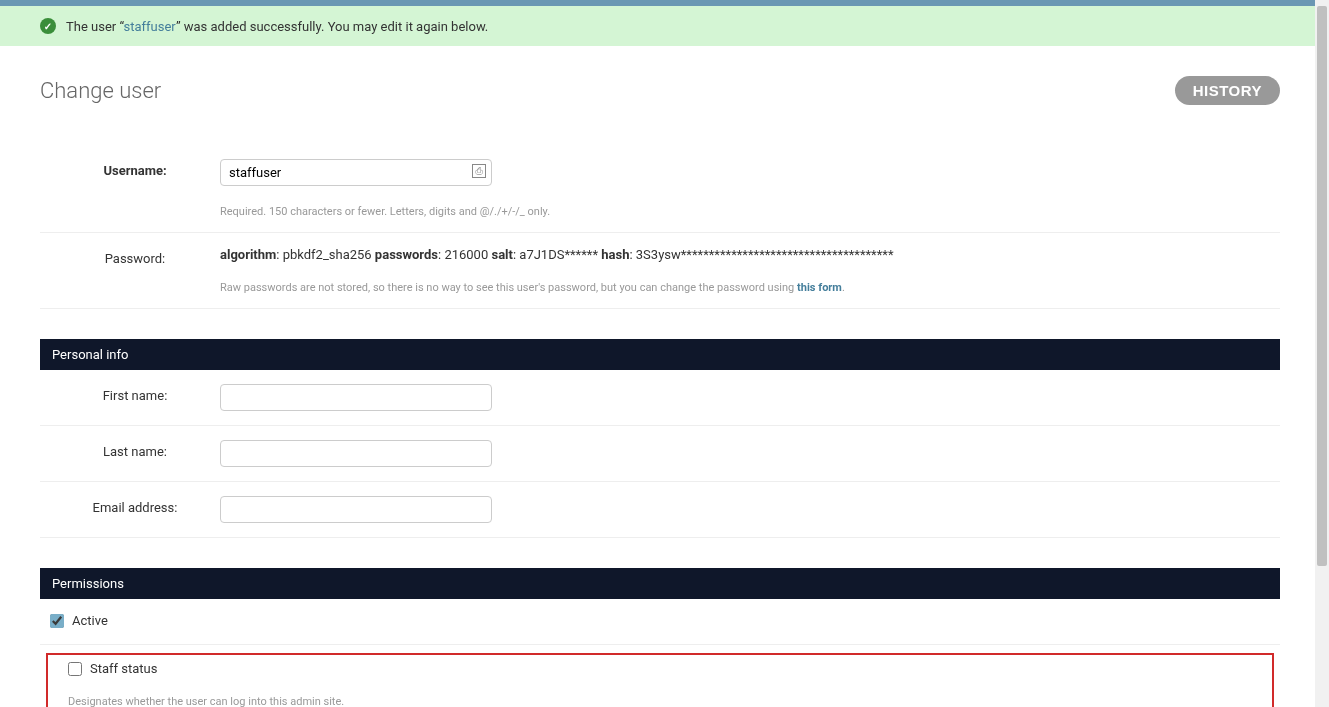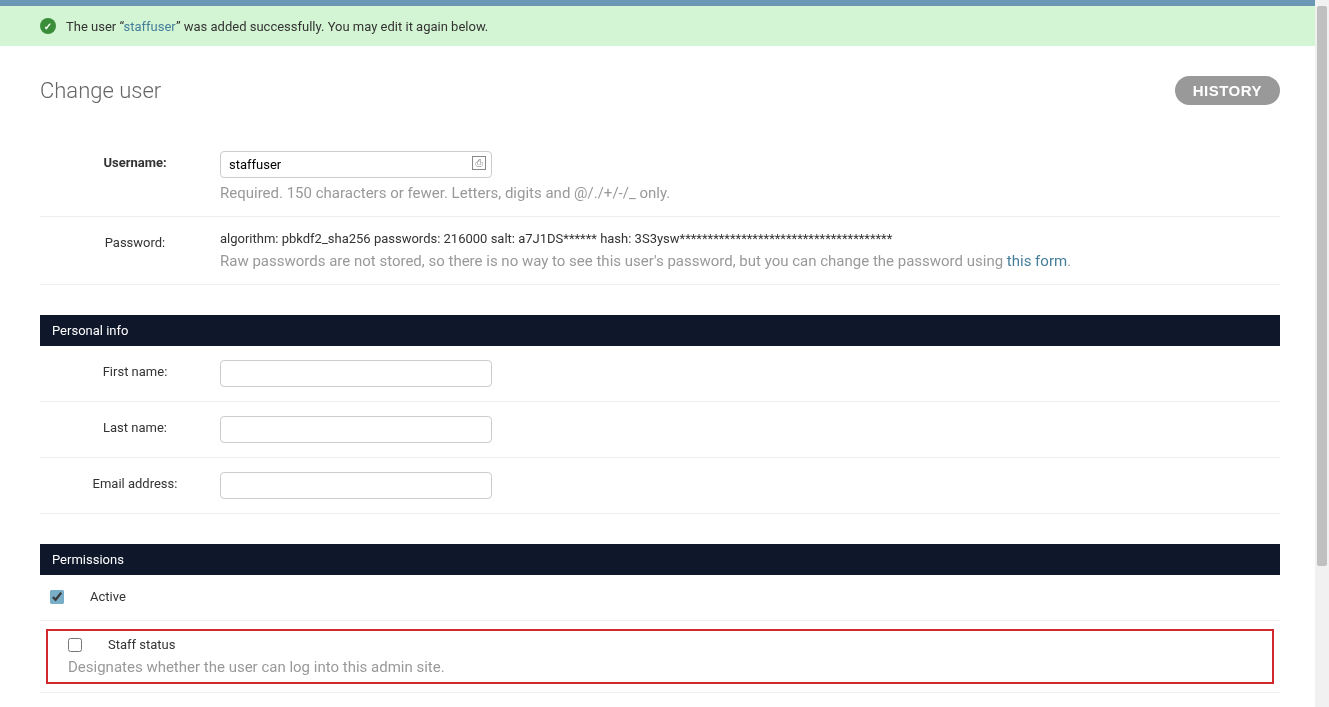--- a/index.html
+++ b/index.html
@@ -2,38 +2,38 @@
 <html><head>
 <meta charset="utf-8">
 <style>
 * { box-sizing: border-box; margin: 0; padding: 0; }
 body { font-family: "Roboto", "Helvetica Neue", Arial, sans-serif; font-size: 14px; color: #333; background: #fff; }
 .topbar { height: 6px; background: #6a97b3; }
 .success-banner { background: #d4f5d4; padding: 12px 40px; display: flex; align-items: center; gap: 10px; color: #333; font-size: 13px; }
 .success-banner .check-icon { width: 16px; height: 16px; border-radius: 50%; background: #3a8e3a; display: inline-flex; align-items: center; justify-content: center; color: #fff; font-size: 10px; font-weight: bold; }
 .success-banner a { color: #447e9b; text-decoration: none; }
 .container { padding: 30px 40px; max-width: 1320px; }
-.page-header { display: flex; justify-content: space-between; align-items: center; margin-bottom: 32px; }
+.page-header { display: flex; justify-content: space-between; align-items: center; margin-bottom: 40px; }
 .page-title { font-size: 22px; font-weight: 300; color: #666; }
 .history-btn { background: #999; color: #fff; border: none; border-radius: 15px; padding: 6px 18px; font-size: 15px; font-weight: bold; letter-spacing: 0.5px; cursor: pointer; }
 .fieldset { margin-bottom: 30px; }
 .section-header { background: #0f172a; color: #fff; padding: 8px 12px; font-size: 13px; font-weight: normal; }
 .form-row { display: flex; align-items: flex-start; padding: 14px 10px; border-bottom: 1px solid #eee; }
 .form-row-col { display: block; padding: 14px 10px; border-bottom: 1px solid #eee; }
 .form-row label.field-label { width: 170px; font-size: 13px; color: #333; padding-top: 4px; text-align: center; }
 .form-row label.field-label.required { font-weight: bold; }
 .field-content { flex: 1; }
 .text-input { width: 272px; padding: 5px 8px; border: 1px solid #ccc; border-radius: 4px; font-size: 13px; font-family: inherit; }
 .username-wrap { position: relative; display: inline-block; }
 .input-suffix-icon { position: absolute; right: 6px; top: 5px; width: 14px; height: 14px; border: 1px solid #888; color: #666; font-size: 9px; display: flex; align-items: center; justify-content: center; pointer-events: none; }
-.help-text { font-size: 15px; color: #999; margin-top: 6px; }
-.help-text a { color: #447e9b; text-decoration: none; }
+.help-text { font-size: 11px; color: #999; margin-top: 19px; }
+.help-text a { color: #447e9b; text-decoration: none; font-weight: bold; }
 .password-display { font-size: 13px; color: #333; }
-.password-display b { font-weight: normal; }
-.checkbox-row { display: flex; align-items: center; gap: 26px; margin-bottom: 2px; }
+.password-display b { font-weight: bold; }
+.checkbox-row { display: flex; align-items: center; gap: 8px; margin-bottom: 2px; }
 .checkbox-row input[type=checkbox] { width: 14px; height: 14px; accent-color: #79aec8; }
 .checkbox-row .cb-label { font-size: 13px; color: #333; }
 .highlight-box { border: 2px solid #d12a2a; padding: 6px 20px; margin: -6px -4px; }
 .scrollbar { position: fixed; right: 0; top: 0; width: 14px; height: 100%; background: #f1f1f1; }
 .scrollbar-thumb { position: absolute; top: 6px; right: 2px; width: 10px; height: 560px; background: #c0c0c0; border-radius: 2px; }
 </style>
 </head>
 <body>
 
 <div class="topbar"></div>

